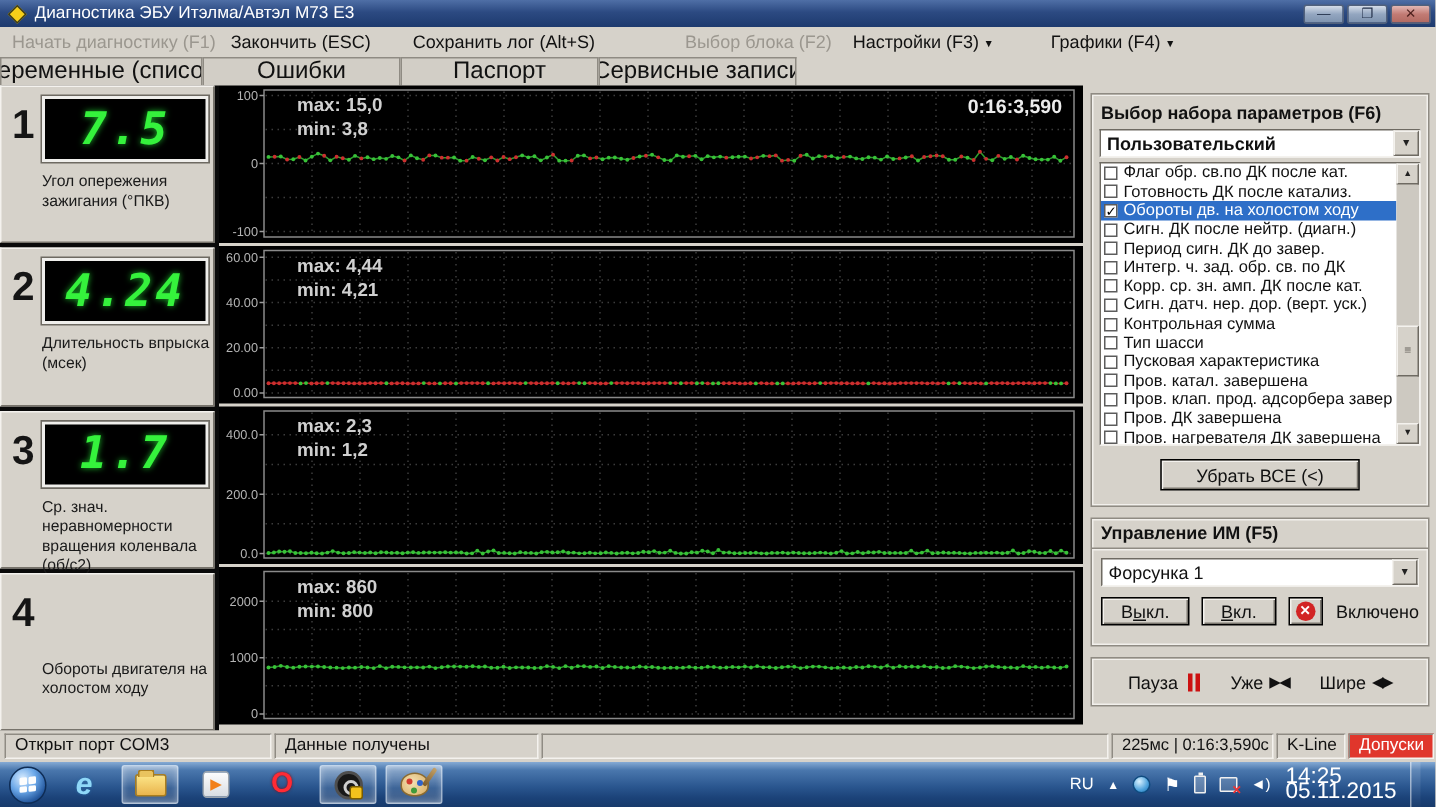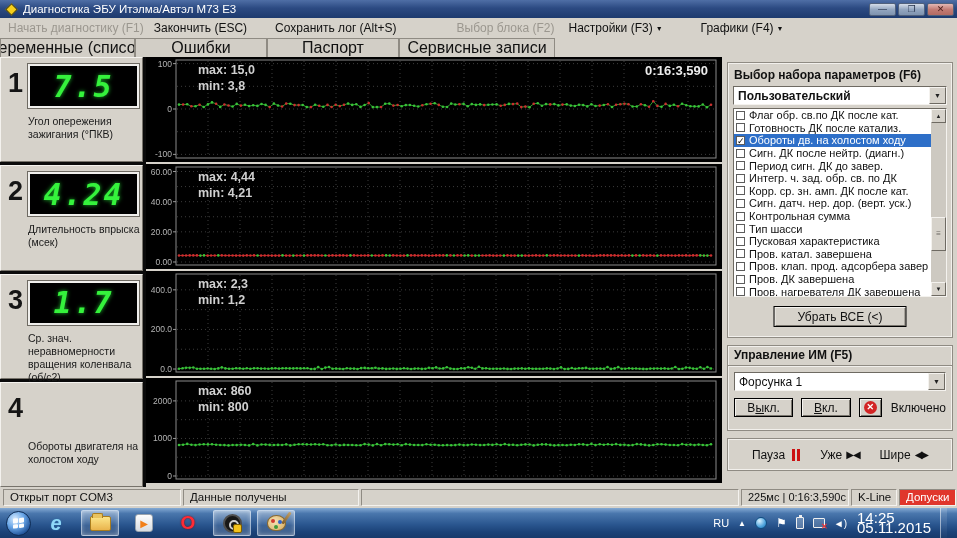--- a/index.html
+++ b/index.html
@@ -170,21 +170,21 @@
     <span class="menu-item" style="margin-left: 28px;">Сохранить лог (Alt+S)</span>
     <span class="menu-item disabled" style="margin-left: 60px;">Выбор блока (F2)</span>
     <span class="menu-item" style="margin-left: 14px;">Настройки (F3)<span class="dd">▼</span></span>
     <span class="menu-item" style="margin-left: 38px;">Графики (F4)<span class="dd">▼</span></span>
   </div>
 
 <div id="tabbar">
     <div class="tab" style="width: 135px;">Переменные (список)</div>
     <div class="tab" style="width: 132px;">Ошибки</div>
     <div class="tab" style="width: 132px;">Паспорт</div>
-    <div class="tab" style="width: 156px; text-align: center;">Сервисные записи</div>
+    <div class="tab" style="width: 132px; text-align: center;">Сервисные записи</div>
   </div>
 
 <div id="left-panel">
     <div class="param-cell">
       <div class="cell-num">1</div>
       <div class="led-display">
         <span class="led-value">7.5</span>
       </div>
       <div class="cell-label">Угол опережения зажигания (°ПКВ)</div>
     </div>

